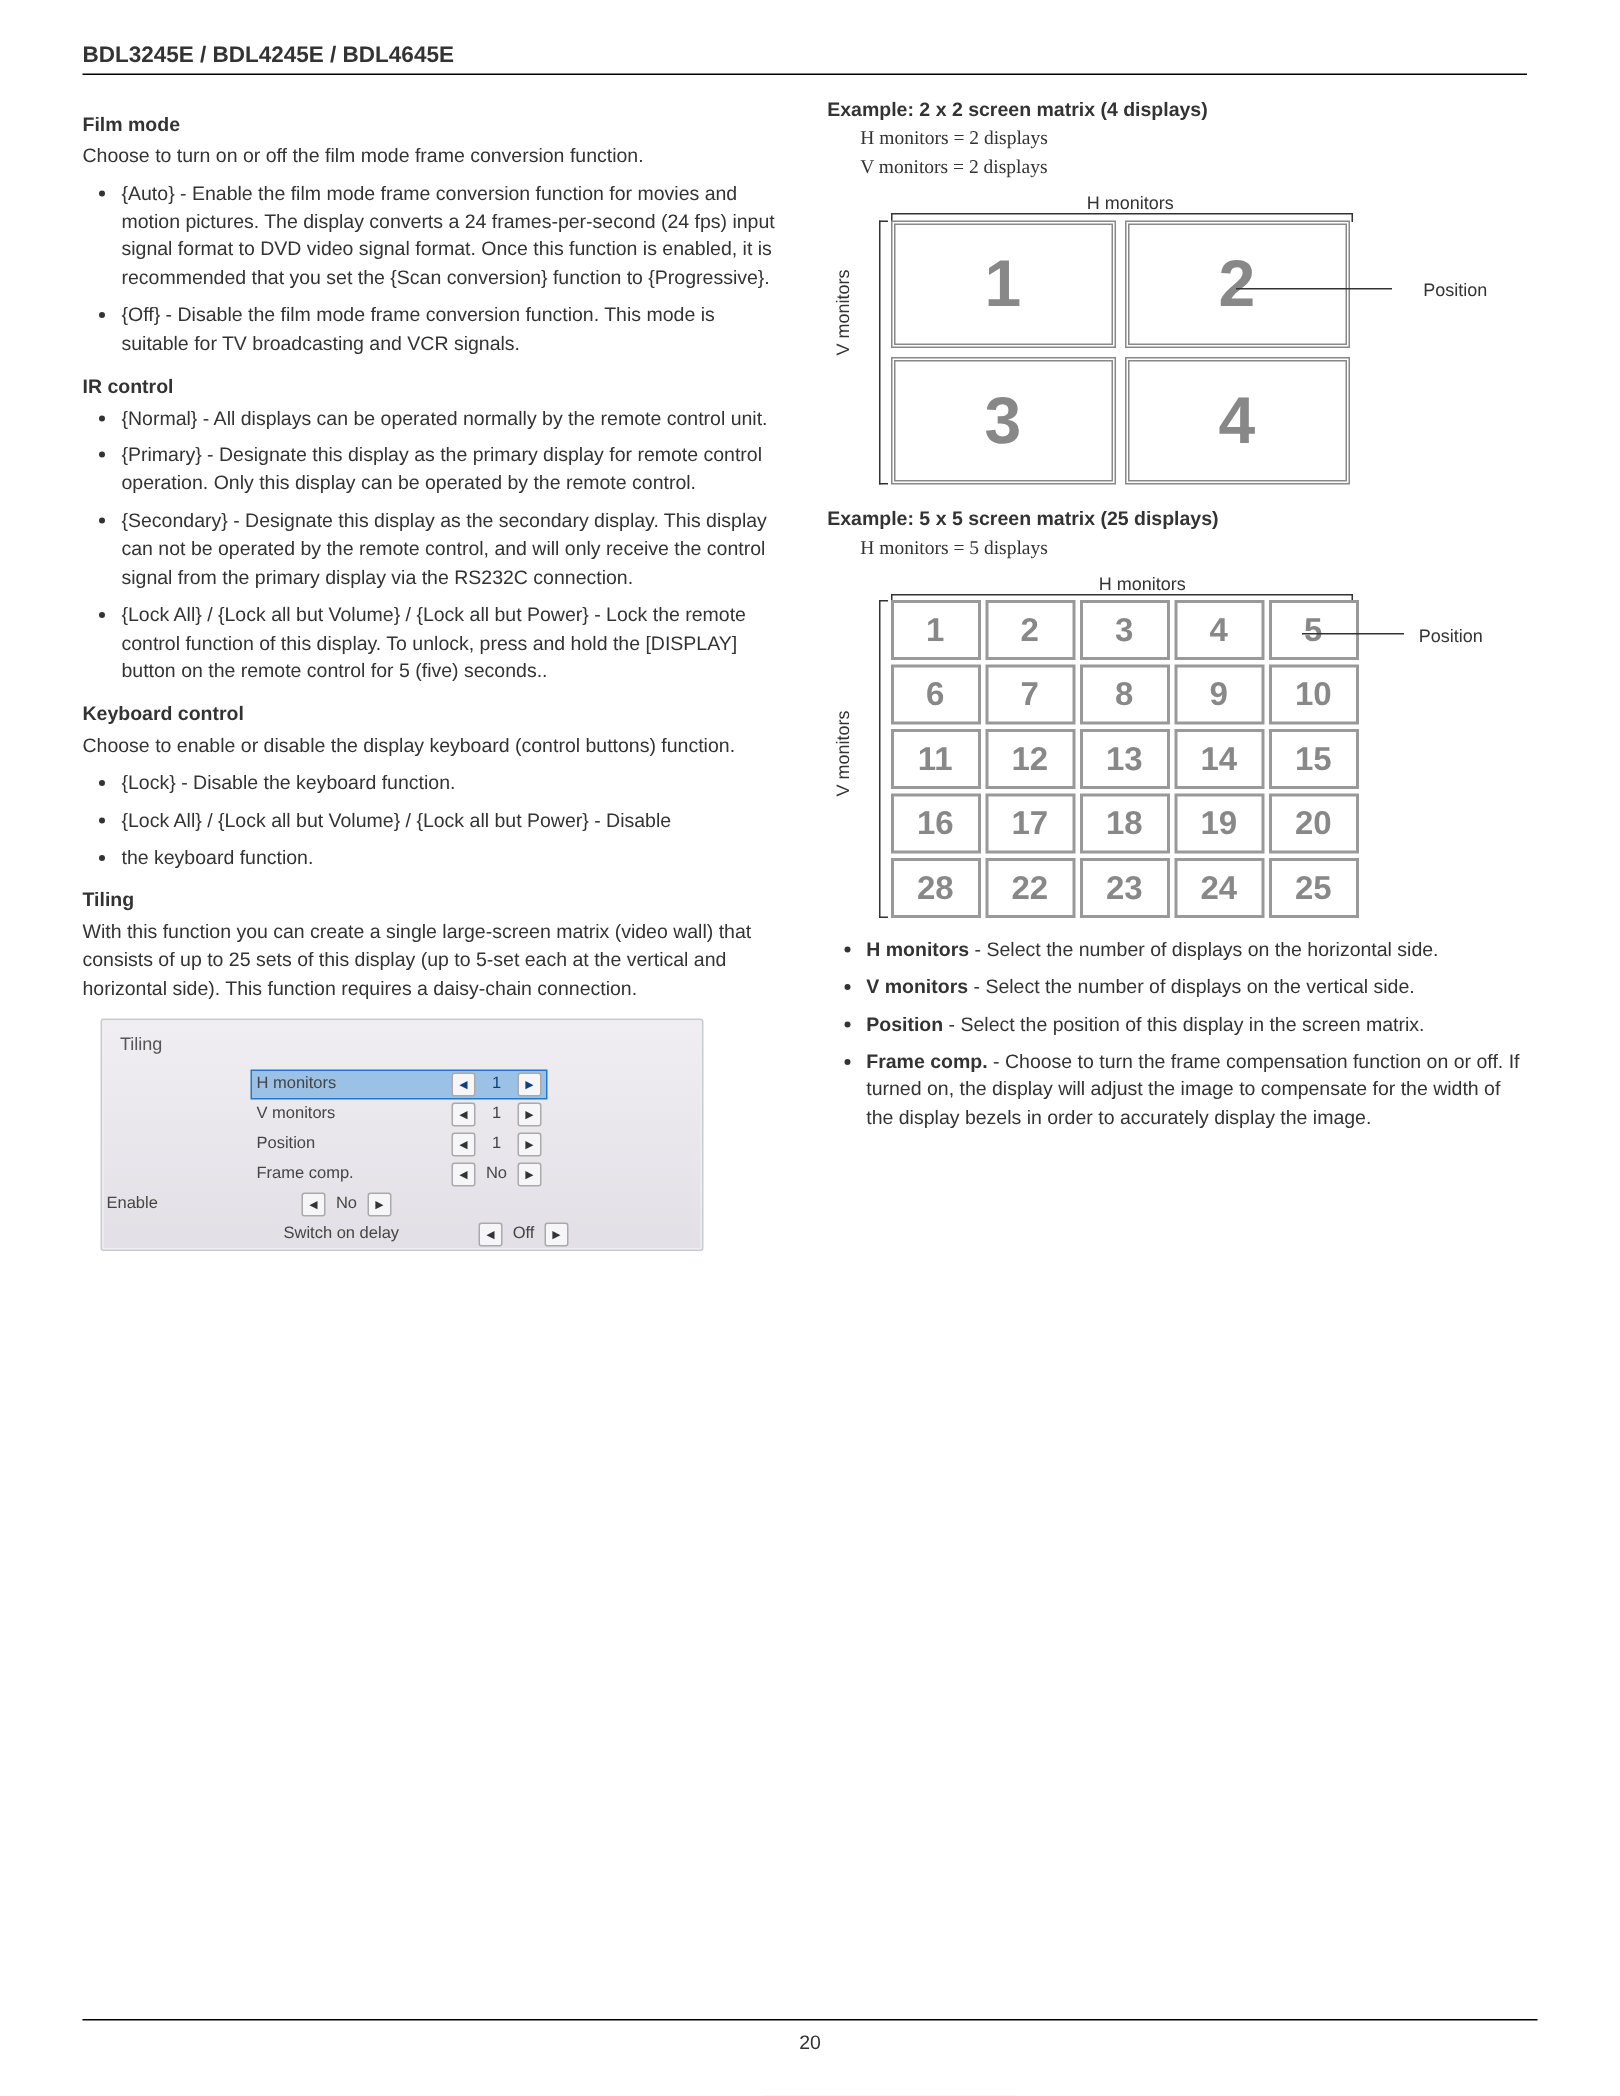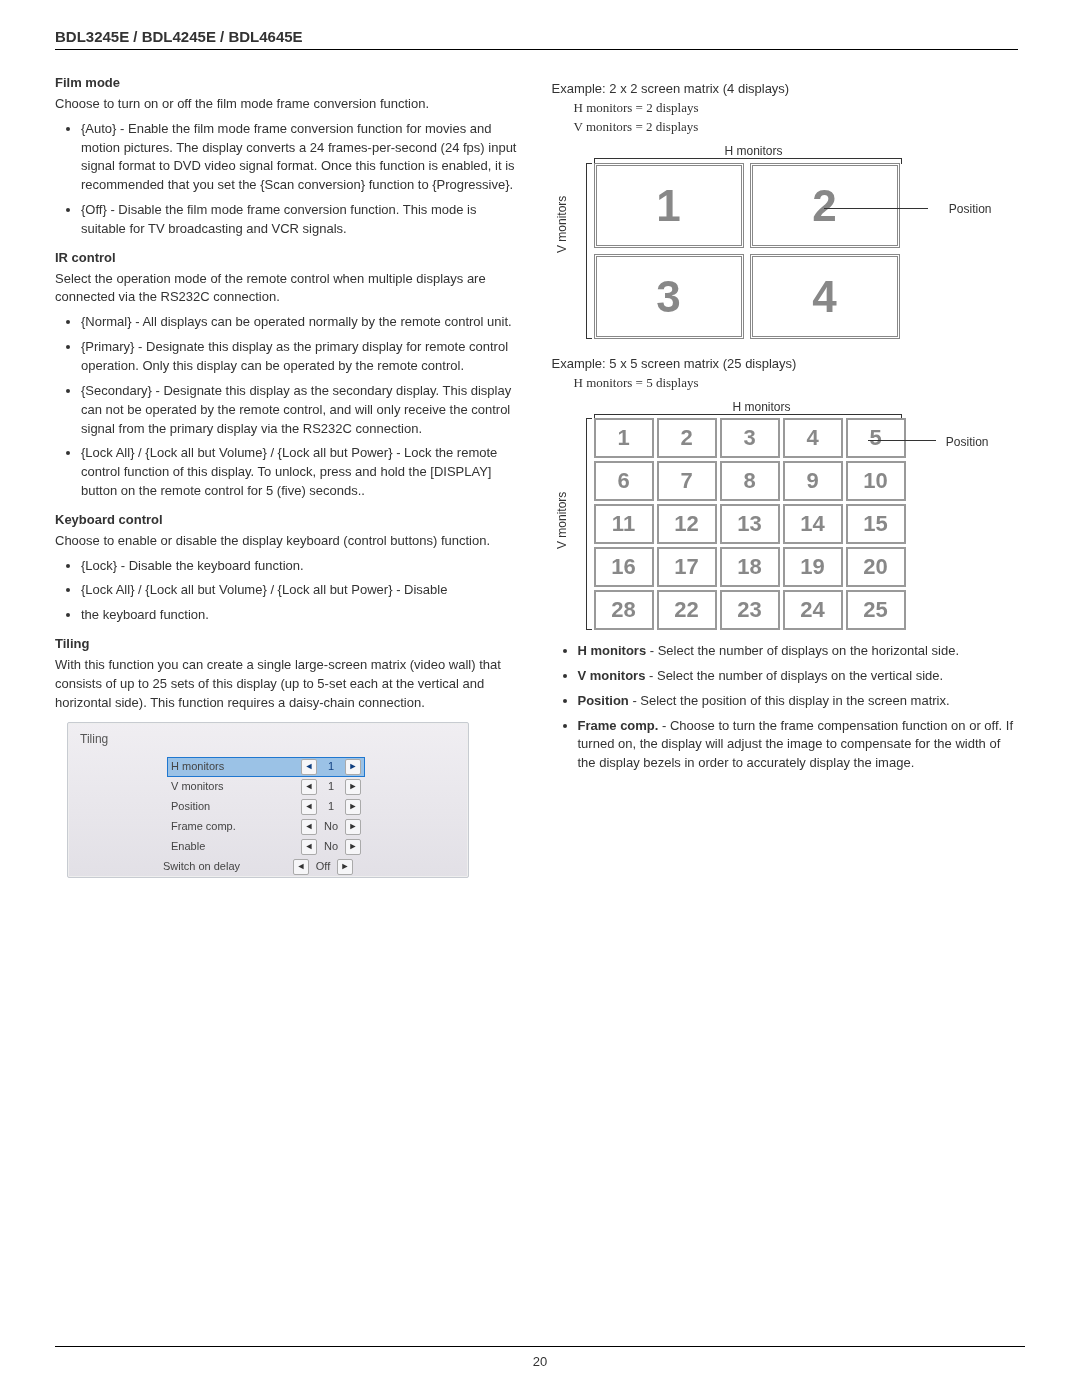--- a/index.html
+++ b/index.html
@@ -192,21 +192,21 @@
   }
   .matrix-grid-5 .cell{
     font-size:22px;
     border:2px double #999;
   }
   .matrix-5x5 .bracket-h{left:30px;right:32px;top:-4px;height:4px;}
   .matrix-5x5 .bracket-v{top:0;bottom:0;left:22px;width:5px;}
   .matrix-5x5 .pos-label{right:-55px;top:16px;}
   .matrix-5x5 .pos-line{left:304px;right:-2px;top:22px;}
 
-  .example-head{font-size:13px;color:#333;margin:16px 0 0 0;}
+  .example-head{font-size:13px;color:#333;margin:0 0 0 0;font-weight:bold;}
   .example-sub{font-size:13px;margin:0 0 0 22px;font-family:Liberation Serif, serif;}
 
   .footer-line{
     position:absolute;
     left:55px; right:55px; bottom:50px;
     border-top:1px solid #000;
   }
   .footer-num{
     position:absolute;
     left:0;right:0;bottom:28px;
@@ -228,21 +228,20 @@
       <ul class="bullets">
         <li>
           <span>{Auto}</span><span> - Enable the film mode frame conversion function for movies and motion pictures. The display converts a 24 frames-per-second (24 fps) input signal format to DVD video signal format. Once this function is enabled, it is recommended that you set the </span><span>{Scan conversion}</span><span> function to </span><span>{Progressive}</span><span>.</span>
         </li>
         <li>
           <span>{Off}</span><span> - Disable the film mode frame conversion function. This mode is suitable for TV broadcasting and VCR signals.</span>
         </li>
       </ul>
 
       <div class="section-title">IR control</div>
-      <div class="intro">Select the operation mode of the remote control when multiple displays are connected via the RS232C connection.</div>
       <ul class="bullets">
         <li>
           <span>{Normal}</span><span> - All displays can be operated normally by the remote control unit.</span>
         </li>
         <li>
           <span>{Primary}</span><span> - Designate this display as the primary display for remote control operation. Only this display can be operated by the remote control.</span>
         </li>
         <li>
           <span>{Secondary}</span><span> - Designate this display as the secondary display. This display can not be operated by the remote control, and will only receive the control signal from the primary display via the RS232C connection.</span>
         </li>
@@ -297,29 +296,29 @@
             </div>
             <div class="osd-row">
               <div class="wrap-row" style="margin-left: 100px;">
                 <span class="labelc">Frame comp.</span>
                 <span class="arrow-btn">◄</span>
                 <span class="osd-val">No</span>
                 <span class="arrow-btn">►</span>
               </div>
             </div>
             <div class="osd-row">
-              <div class="wrap-row" style="margin-left: 100px; align-items: flex-end;">
+              <div class="wrap-row" style=" align-items: flex-end;">
                 <span class="labelc">Enable</span>
                 <span class="arrow-btn">◄</span>
                 <span class="osd-val">No</span>
                 <span class="arrow-btn">►</span>
               </div>
             </div>
             <div class="osd-row">
-              <div class="wrap-row" style="margin-left: 92px;">
+              <div class="wrap-row" style="margin-left: 118px;">
                 <span class="labelc">Switch on delay</span>
                 <span class="arrow-btn">◄</span>
                 <span class="osd-val">Off</span>
                 <span class="arrow-btn">►</span>
               </div>
             </div>
           </div>
       </div>
     </div>
 

